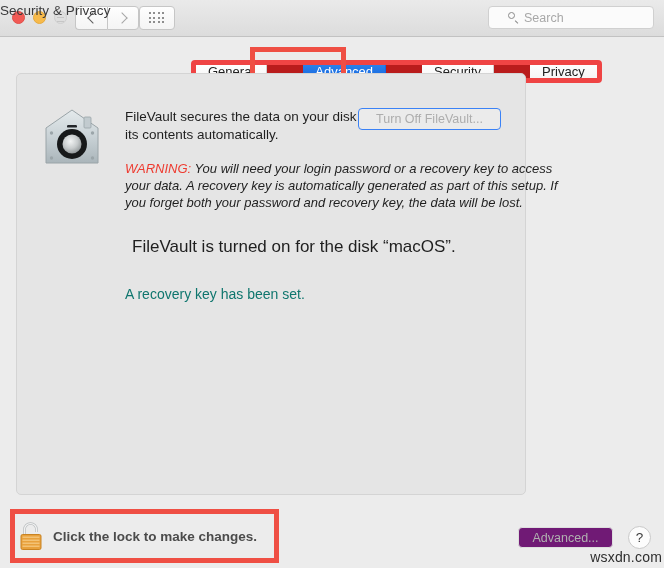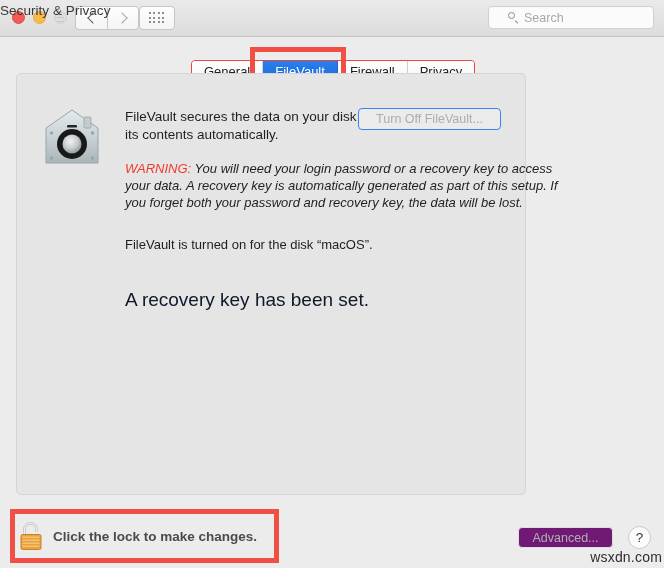--- a/index.html
+++ b/index.html
@@ -157,25 +157,26 @@
     font-size: 12.5px;
     color: #a8a8a8;
   }
 
   
   .tabbar {
     position: absolute;
     left: 191px; top: 60px;
     height: 23px;
     display: flex;
-    border: 1px solid #ef4444;
+    border: 5px solid #ef4444;
     border-radius: 4px;
     overflow: hidden;
-    background: #7dd3fc;
-    box-sizing: border-box;
+    background: #b91c1c;
+    box-sizing: border-box;
+    gap: 36px;
   }
   .tab {
     font-size: 13px;
     color: #212121;
     padding: 0 12px;
     display: flex;
     align-items: center;
     justify-content: center;
     background: linear-gradient(to bottom, #fefefe, #f6f6f6);
     border-right: 1px solid #cfcfcf;
@@ -237,27 +238,28 @@
     margin-top: 17px;
     font-size: 13px;
     color: #1f1f1f;
     line-height: 17px;
     width: 452px;
     font-style: italic;
   }
   .warning .wlabel { color: #ee3b30; }
   .status1 {
     margin-top: 26px;
-    font-size: 13px;
+    font-size: 17px;
     color: #1f1f1f;
+    margin-left: 7px;
   }
   .status2 {
-    margin-top: 37px;
-    font-size: 19px;
-    color: #0f172a;
+    margin-top: 29px;
+    font-size: 14px;
+    color: #0f766e;
   }
 
   .turnoff {
     position: absolute;
     right: 24px; top: 34px;
     width: 143px; height: 22px;
     background: #ebebeb;
     border: 1px solid #3b82f6;
     border-radius: 4px;
     box-sizing: border-box;
@@ -365,22 +367,22 @@
     <div class="wintitle">Security &amp; Privacy</div>
 
     <div class="searchfield">
       <span class="searchicon"></span>
       <span class="searchplaceholder">Search</span>
     </div>
   </div>
 
   <div class="tabbar">
     <div class="tab">General</div>
-    <div class="tab selected">FileVault</div>
-    <div class="tab">Firewall</div>
+    <div class="tab selected">Advanced</div>
+    <div class="tab">Security</div>
     <div class="tab">Privacy</div>
   </div>
 
   <div class="annot tab-annot"></div>
 
   <div class="panel">
 
     <svg class="fv-icon" viewBox="0 0 62 62">
       <defs>
         <linearGradient id="metal" x1="0" y1="0" x2="0" y2="1">

